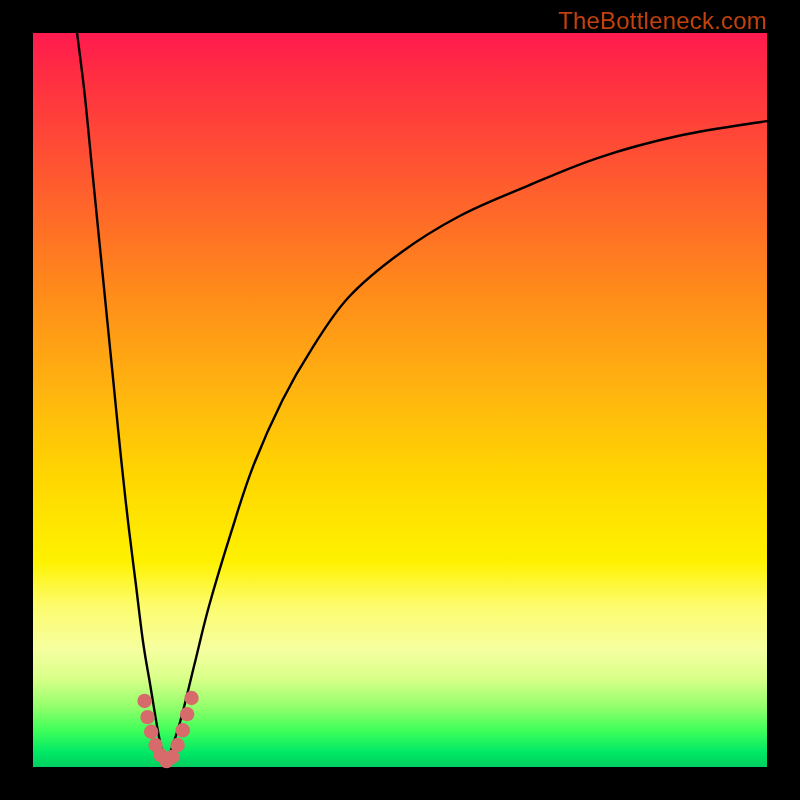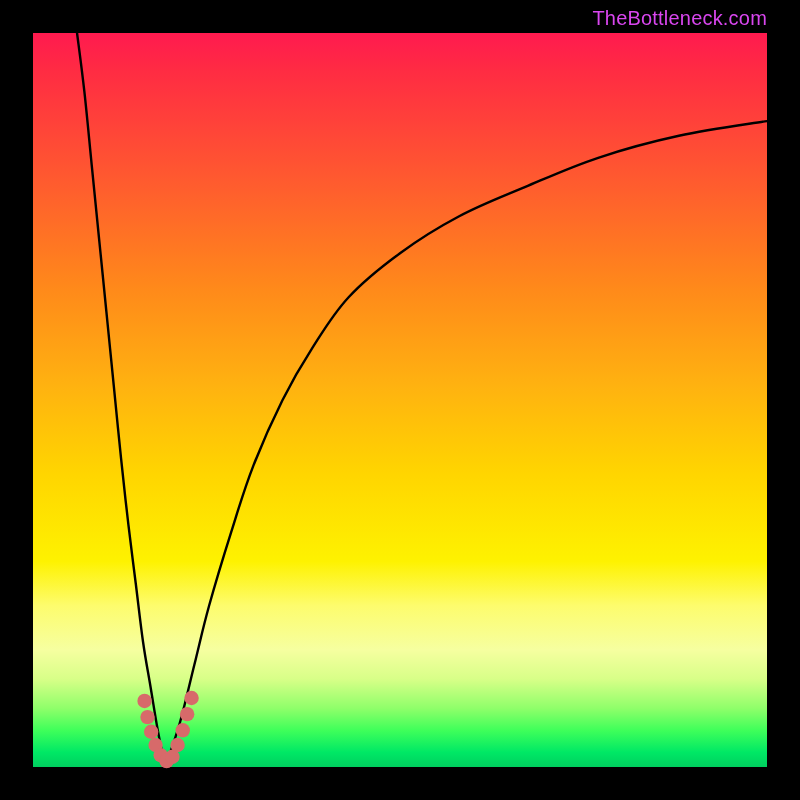--- a/index.html
+++ b/index.html
@@ -34,22 +34,22 @@
       #f6ffa0 84%,
       #d8ff88 88%,
       #8fff6a 92%,
       #3fff5a 95%,
       #00e865 98%,
       #00cf5f 100%
     );
   }
   .watermark {
     position: absolute;
-    color: #d946ef;
-    font-size: 20px;
+    color: #c2410c;
+    font-size: 24px;
     font-weight: 400;
     letter-spacing: 0.2px;
     user-select: none;
   }
   svg.curve {
     position: absolute;
     top: 0;
     left: 0;
   }
 </style>

